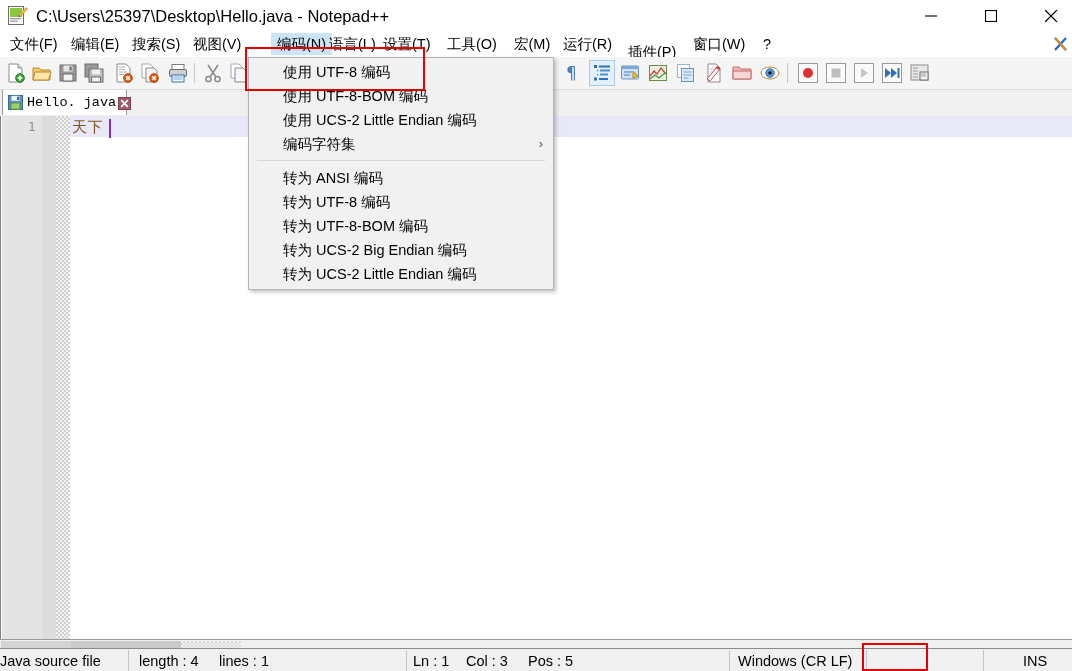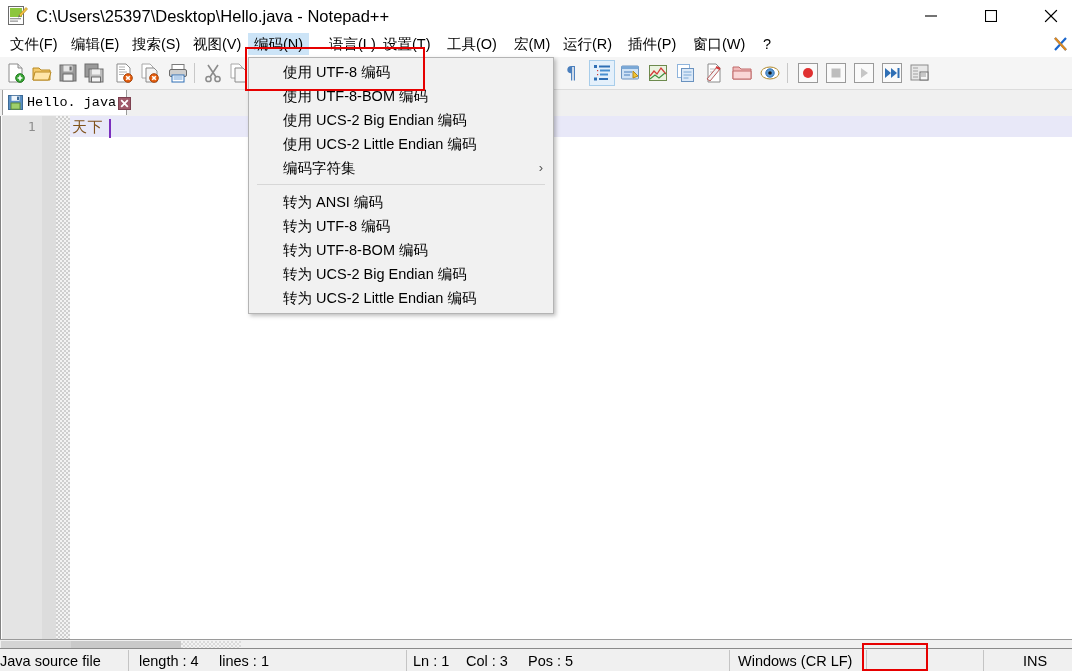--- a/index.html
+++ b/index.html
@@ -19,21 +19,21 @@
   .wbtn{position:absolute;top:0;width:46px;height:31px;}
   .wbtn svg{position:absolute;left:50%;top:50%;transform:translate(-50%,-50%);}
   .wmin{left:908px;}
   .wmax{left:968px;}
   .wclose{left:1028px;}
 
   
   .menubar{position:absolute;left:0;top:33px;width:895px;height:24px;background:#ffffff;}
   .menu-item{position:absolute;top:0;height:22px;line-height:22px;padding:0 6px;
     font-size:14.5px;color:#000;white-space:nowrap;}
-  .menu-item.active{background:#cce4f7;}
+  .menu-item.active{background:#cce4f7;margin-left:23px;}
   .menu-close-x{position:absolute;top:2px;left:1053px;width:16px;height:18px;}
 
   
   .toolbar{position:absolute;left:0;top:57px;width:1072px;height:32px;background:#f5f5f5;
     border-bottom:1px solid #dcdcdc;}
   .tbtn{position:absolute;top:3px;width:26px;height:26px;}
   .tbtn svg{position:absolute;left:3px;top:3px;}
   .tbtn.sel{background:#e4f0fb;border:1px solid #a8cdea;box-sizing:border-box;}
   .tsep{position:absolute;top:6px;width:1px;height:20px;background:#c8c8c8;}
 
@@ -139,21 +139,21 @@
     <div class="menu-item" style="left:4px;"><span>文件(F)</span></div>
     <div class="menu-item" style="left:65px;"><span>编辑(E)</span></div>
     <div class="menu-item" style="left:126px;"><span>搜索(S)</span></div>
     <div class="menu-item" style="left:187px;"><span>视图(V)</span></div>
     <div class="menu-item active" style="left:248px;"><span>编码(N)</span></div>
     <div class="menu-item" style="left:323px;"><span>语言(L)</span></div>
     <div class="menu-item" style="left:377px;"><span>设置(T)</span></div>
     <div class="menu-item" style="left:441px;"><span>工具(O)</span></div>
     <div class="menu-item" style="left:508px;"><span>宏(M)</span></div>
     <div class="menu-item" style="left:557px;"><span>运行(R)</span></div>
-    <div class="menu-item" style="left:622px;"><span>插件(P)</span></div>
+    <div class="menu-item" style="left:622px;margin-top:8px;"><span>插件(P)</span></div>
     <div class="menu-item" style="left:687px;"><span>窗口(W)</span></div>
     <div class="menu-item" style="left:757px;"><span>?</span></div>
 
     <span class="menu-close-x">
       <svg width="16" height="18" viewBox="0 0 16 18">
         <path d="M2 3 L7.5 9 L2 15" fill="none" stroke="#1a66cc" stroke-width="2.2"></path>
         <path d="M13 3 L7.5 9 L13 15" fill="none" stroke="#1a66cc" stroke-width="2.2"></path>
         <path d="M2 3 L7.5 9" stroke="#e08a1e" stroke-width="2.2" fill="none"></path>
         <path d="M13 15 L7.5 9" stroke="#e08a1e" stroke-width="2.2" fill="none"></path>
       </svg>
@@ -385,23 +385,20 @@
   </div>
 
   <div class="dropdown">
     <div class="mi">
       <span>使用 UTF-8 编码</span>
     </div>
     <div class="mi">
       <span>使用 UTF-8-BOM 编码</span>
     </div>
     <div class="mi">
-      <span>使用 UCS-2 Big Endian 编码</span>
-    </div>
-    <div class="mi">
       <span>使用 UCS-2 Little Endian 编码</span>
     </div>
     <div class="mi">
       <span>编码字符集</span>
       <span class="submenu-arrow">›</span>
     </div>
 
     <div class="msep"></div>
 
     <div class="mi">

